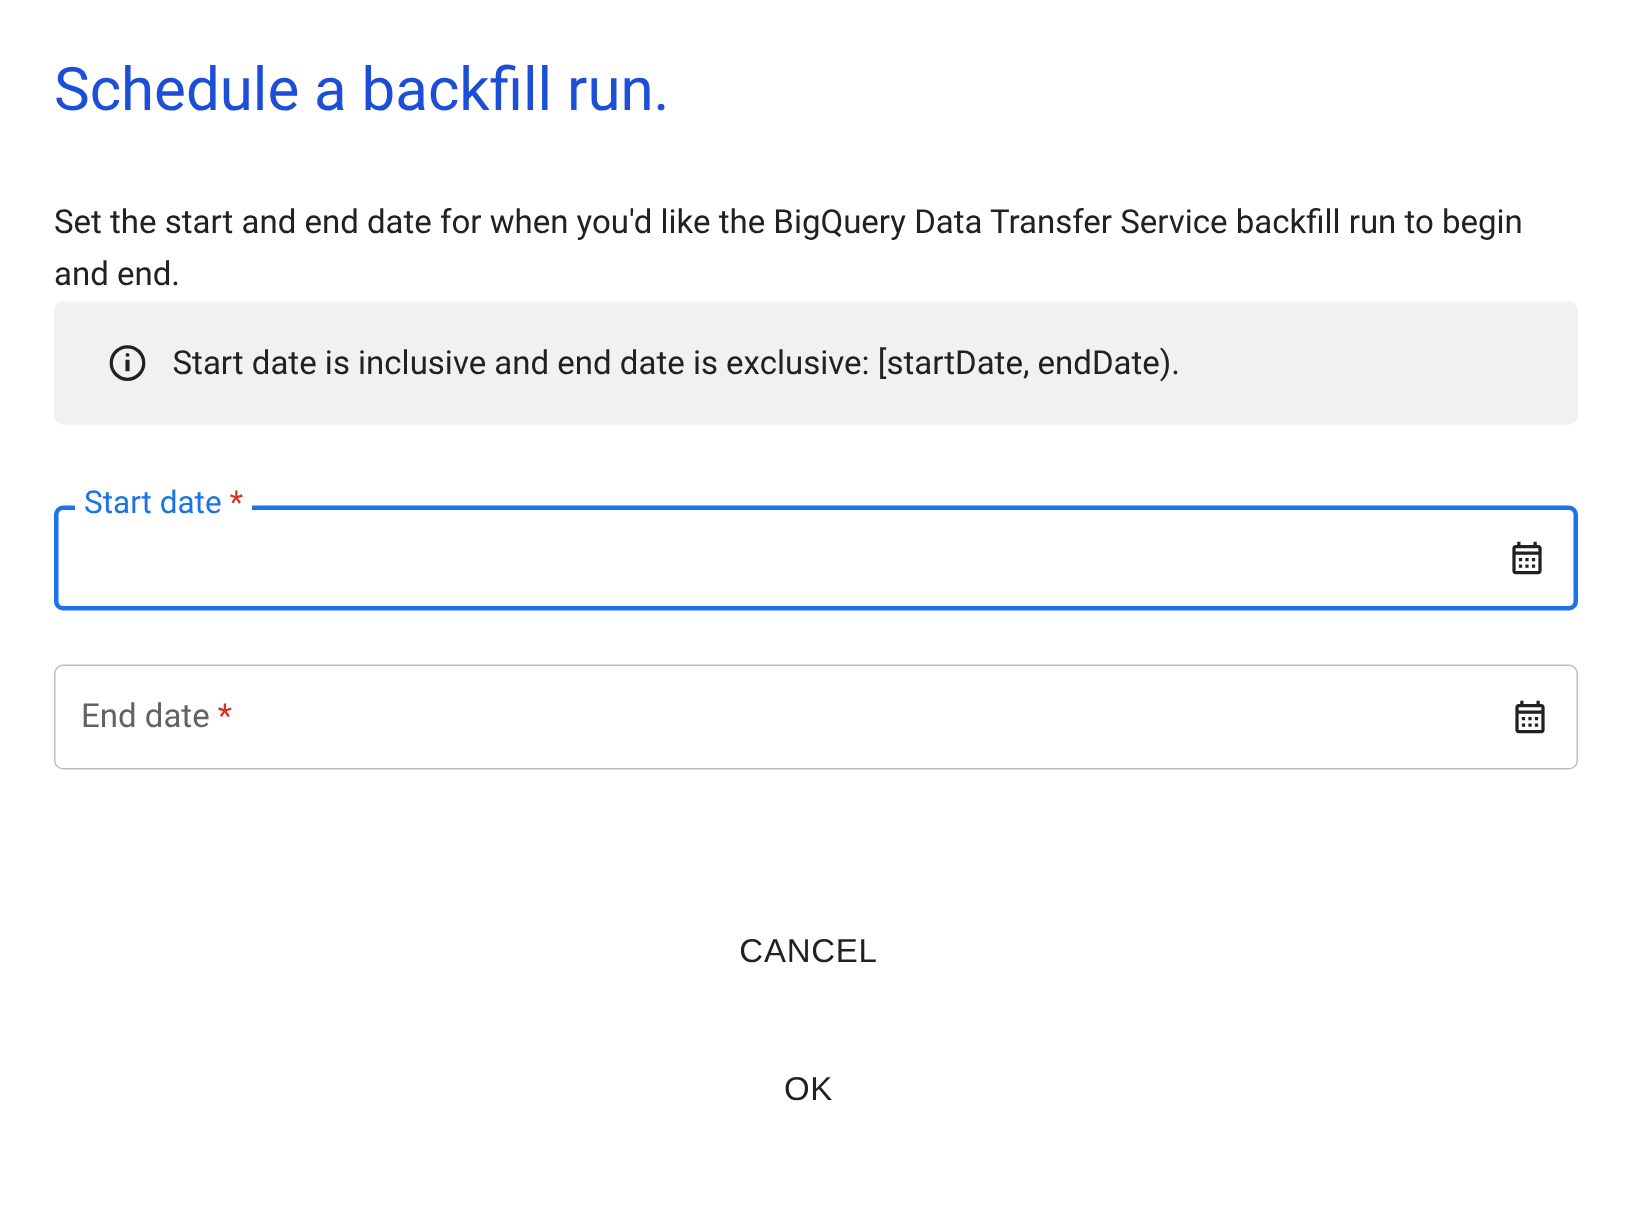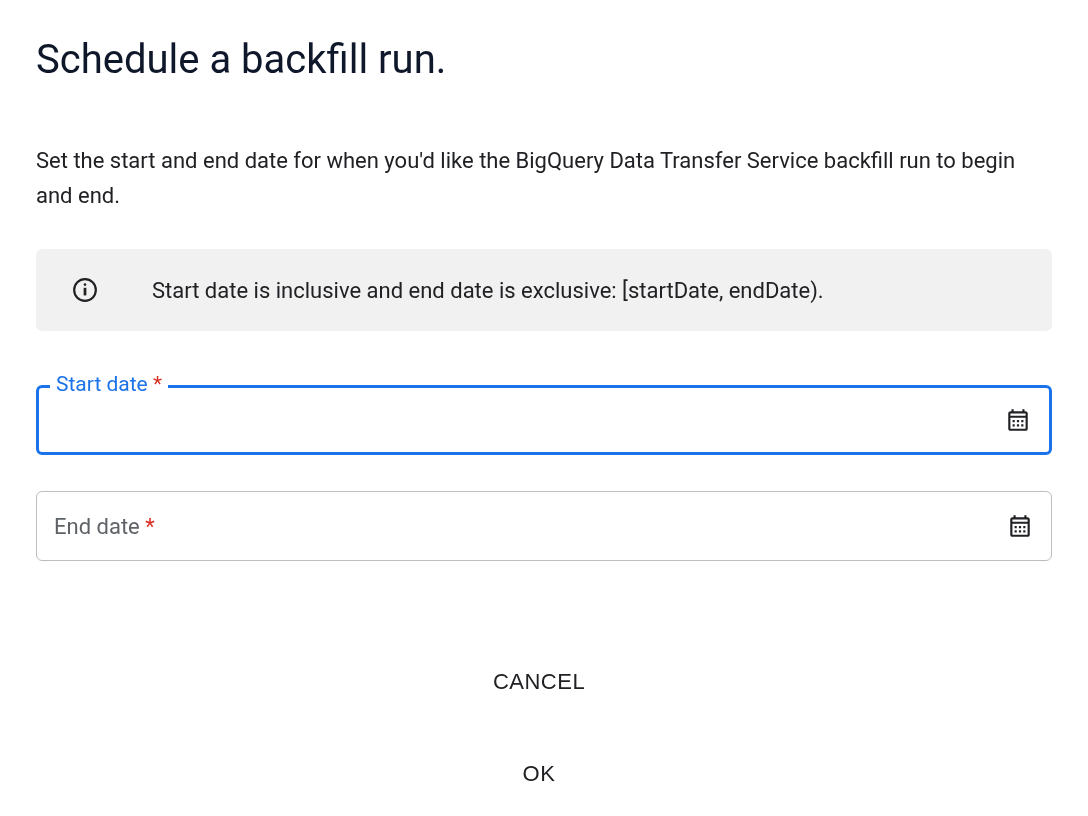--- a/index.html
+++ b/index.html
@@ -10,36 +10,35 @@
     body {
       font-family: 'Roboto', 'Helvetica Neue', Arial, sans-serif;
       background: #fff;
       width: 1088px;
       height: 816px;
       padding: 36px;
     }
     .dialog-title {
       font-size: 40px;
       font-weight: 400;
-      color: #0f172a;
-      margin-bottom: 60px;
+      color: #1d4ed8;
+      margin-bottom: 48px;
     }
     .dialog-description {
       font-size: 22px;
       color: #202124;
       line-height: 1.6;
-      margin-bottom: 36px;
     }
     .info-box {
       background: #f1f1f1;
       border-radius: 6px;
       padding: 28px 36px;
       display: flex;
       align-items: center;
-      gap: 54px;
+      gap: 17px;
       margin-bottom: 54px;
     }
     .info-icon {
       width: 26px;
       height: 26px;
       flex-shrink: 0;
     }
     .info-text {
       font-size: 22px;
       color: #202124;

